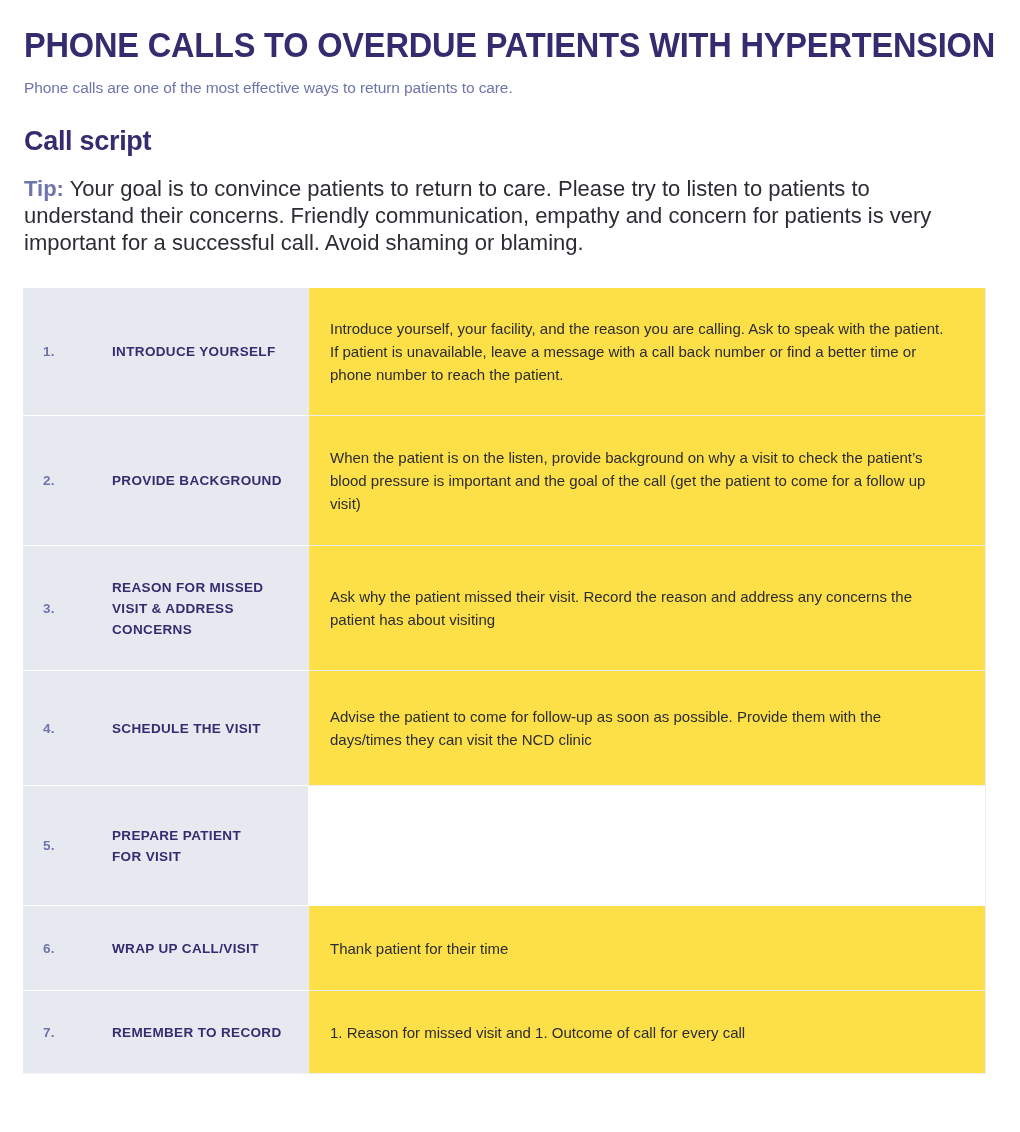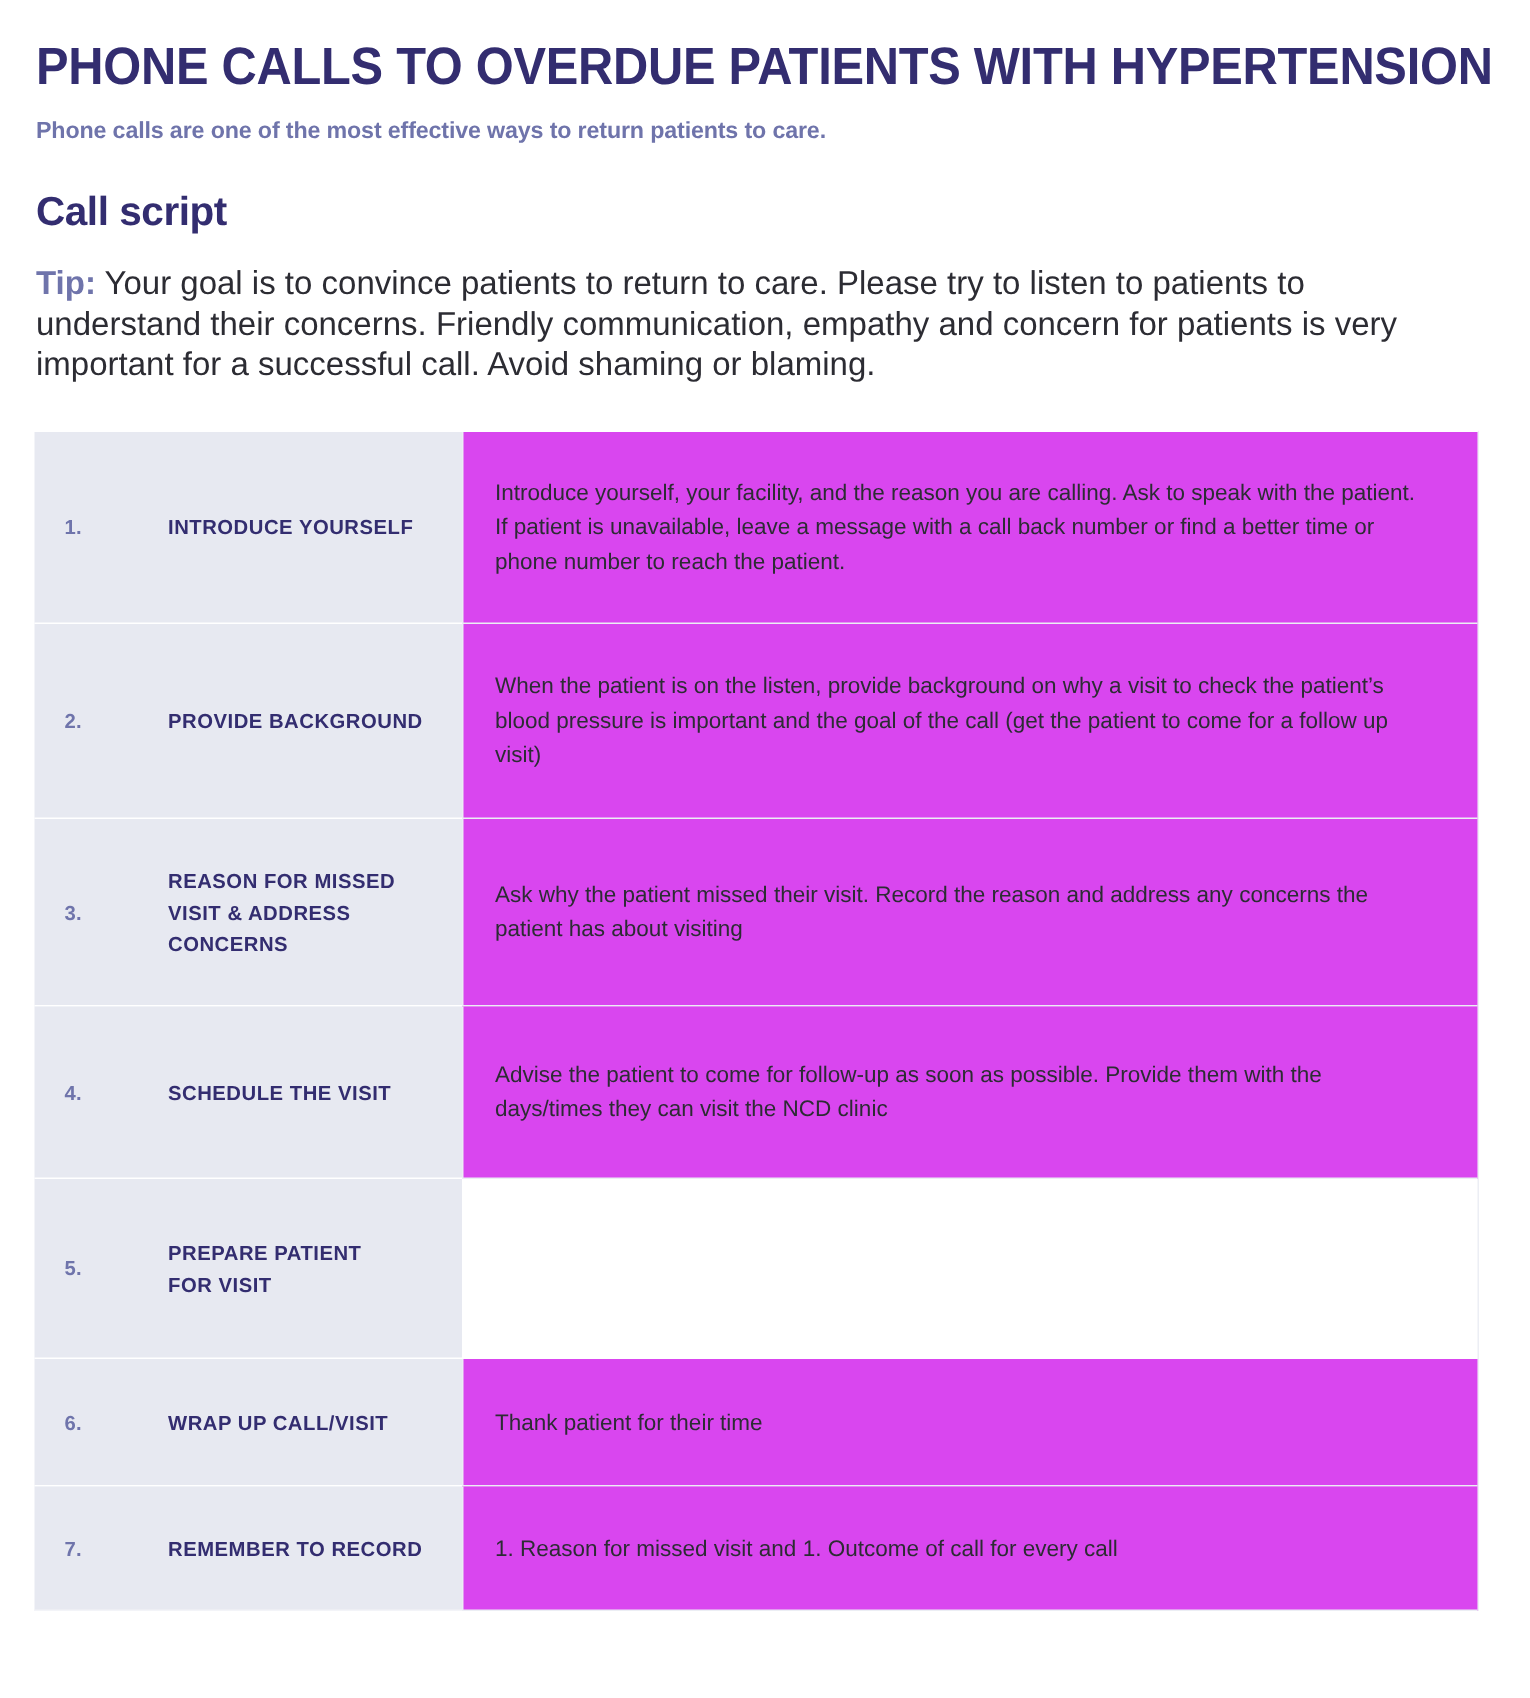--- a/index.html
+++ b/index.html
@@ -36,21 +36,21 @@
     text-transform: uppercase;
     transform: scaleX(0.93);
     transform-origin: left center;
     white-space: nowrap;
   }
 
   .doc-subtitle {
     margin: 12px 0 0 0;
     font-size: 15.5px;
     line-height: 20px;
-    font-weight: bold;
+    font-weight: normal;
     color: #6f74ab;
     letter-spacing: -0.1px;
   }
 
   .section-title {
     margin: 27px 0 0 0;
     font-size: 27px;
     line-height: 32px;
     font-weight: bold;
     color: #332d70;
@@ -115,21 +115,21 @@
     color: #332d70;
     line-height: 21px;
     letter-spacing: 0.35px;
     text-transform: uppercase;
     margin-left: 41px;
   }
 
   .row-desc {
     flex: 1 1 auto;
     box-sizing: border-box;
-    background: #d946ef;
+    background: #fde047;
     padding: 0 34px 0 21px;
     display: flex;
     align-items: center;
     border-bottom: 1px solid #eceef4;
     border-left: 1px solid #eceef4;
   }
   .script-row:first-child .row-desc {
     border-top: 0;
   }
 

